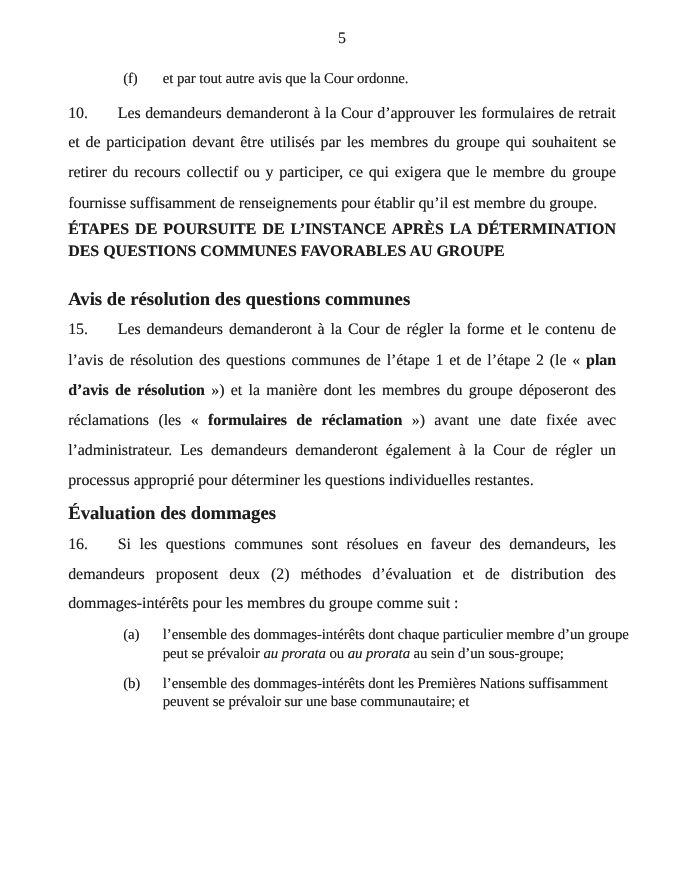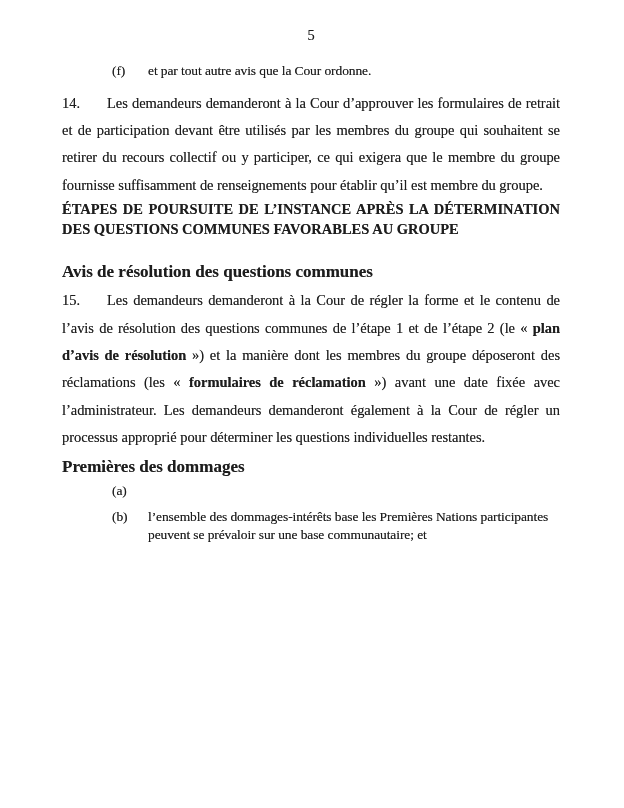--- a/index.html
+++ b/index.html
@@ -76,34 +76,36 @@
 
 <div class="page">
 
   <div class="page-num">5</div>
 
   <div class="indent-item item-f">
     <span class="ilabel">(f)</span>
     <span class="itext">et par tout autre avis que la Cour ordonne.</span>
   </div>
 
-  <p class="para p14"><span class="pnum">14.</span><span>Les demandeurs demanderont à la Cour d’approuver les formulaires de retrait et de participation devant être utilisés par les membres du groupe qui souhaitent se retirer du recours collectif ou y participer, ce qui exigera que le membre du groupe fournisse suffisamment de renseignements pour établir qu’il est membre du groupe.</span></p>
+  <p class="para p14"><span class="pnum">10.</span><span>Les demandeurs demanderont à la Cour d’approuver les formulaires de retrait et de participation devant être utilisés par les membres du groupe qui souhaitent se retirer du recours collectif ou y participer, ce qui exigera que le membre du groupe fournisse suffisamment de renseignements pour établir qu’il est membre du groupe.</span></p>
 
   <div class="heading">ÉTAPES DE POURSUITE DE L’INSTANCE APRÈS LA DÉTERMINATION DES QUESTIONS COMMUNES FAVORABLES AU GROUPE</div>
 
   <div class="subheading">Avis de résolution des questions communes</div>
 
   <p class="para p15"><span class="pnum">15.</span><span><span>Les demandeurs demanderont à la Cour de régler la forme et le contenu de l’avis de résolution des questions communes de l’étape 1 et de l’étape 2 (le « </span><span style="font-weight: bold;">plan d’avis de résolution</span><span> ») et la manière dont les membres du groupe déposeront des réclamations (les « </span><span style="font-weight: bold;">formulaires de réclamation</span><span> ») avant une date fixée avec l’administrateur. Les demandeurs demanderont également à la Cour de régler un processus approprié pour déterminer les questions individuelles restantes.</span></span></p>
 
-  <div class="subheading">Premières des dommages</div>
+  <div class="subheading">Évaluation des dommages</div>
 
+  <p class="para p16"><span class="pnum">16.</span><span>Si les questions communes sont résolues en faveur des demandeurs, les demandeurs proposent deux (2) méthodes d’évaluation et de distribution des dommages-intérêts pour les membres du groupe comme suit :</span></p>
 
   <div class="indent-item item-a">
     <span class="ilabel">(a)</span>
+    <span class="itext"><span>l’ensemble des dommages-intérêts dont chaque particulier membre d’un groupe peut se prévaloir </span><span style="font-style: italic;">au prorata</span><span> ou </span><span style="font-style: italic;">au prorata</span><span> au sein d’un sous-groupe;</span></span>
   </div>
 
   <div class="indent-item item-b">
     <span class="ilabel">(b)</span>
-    <span class="itext">l’ensemble des dommages-intérêts base les Premières Nations participantes peuvent se prévaloir sur une base communautaire; et</span>
+    <span class="itext">l’ensemble des dommages-intérêts dont les Premières Nations suffisamment peuvent se prévaloir sur une base communautaire; et</span>
   </div>
 
 
 </div>
 
 </body></html>

